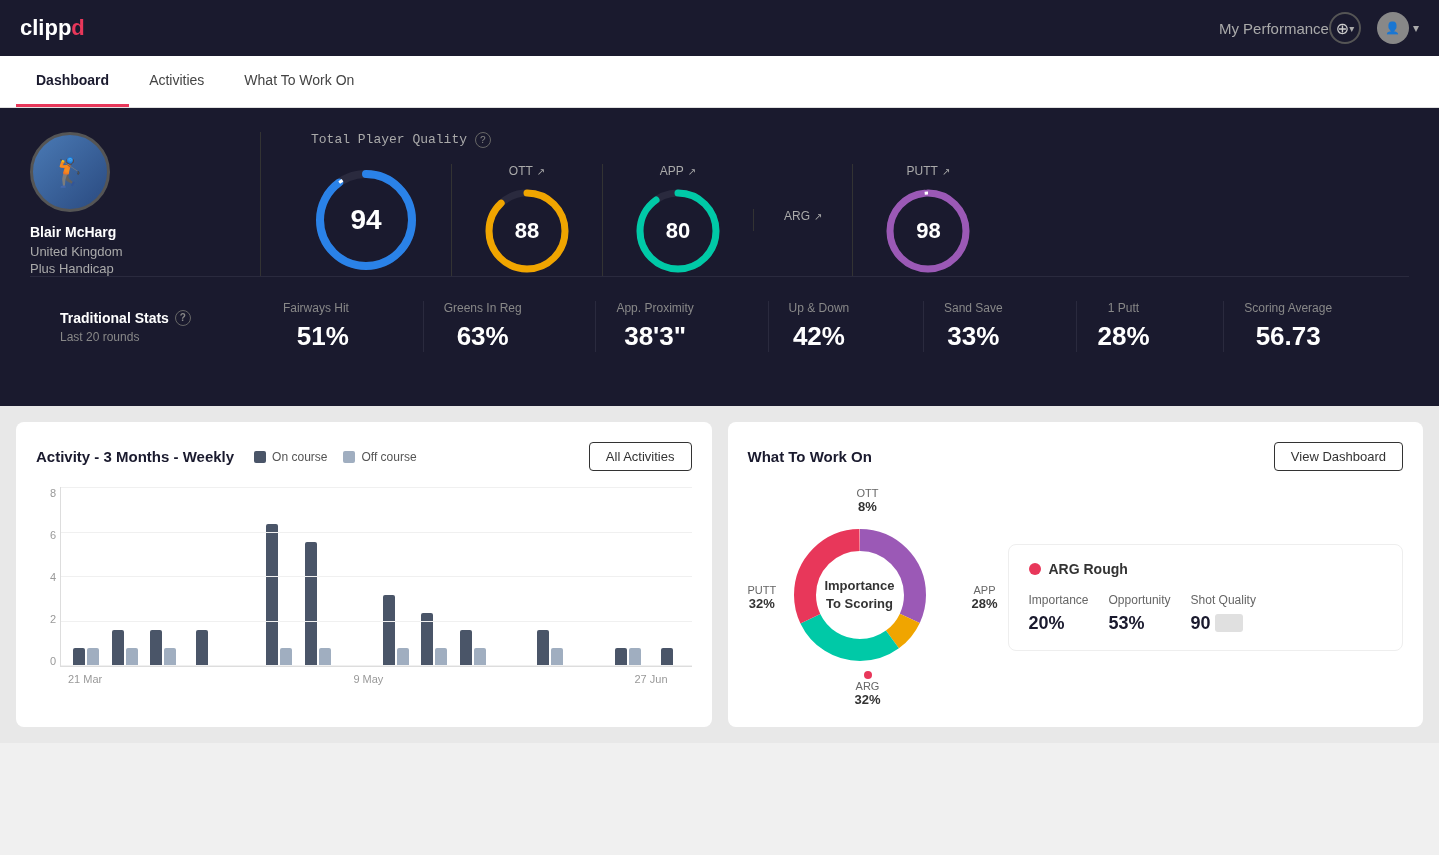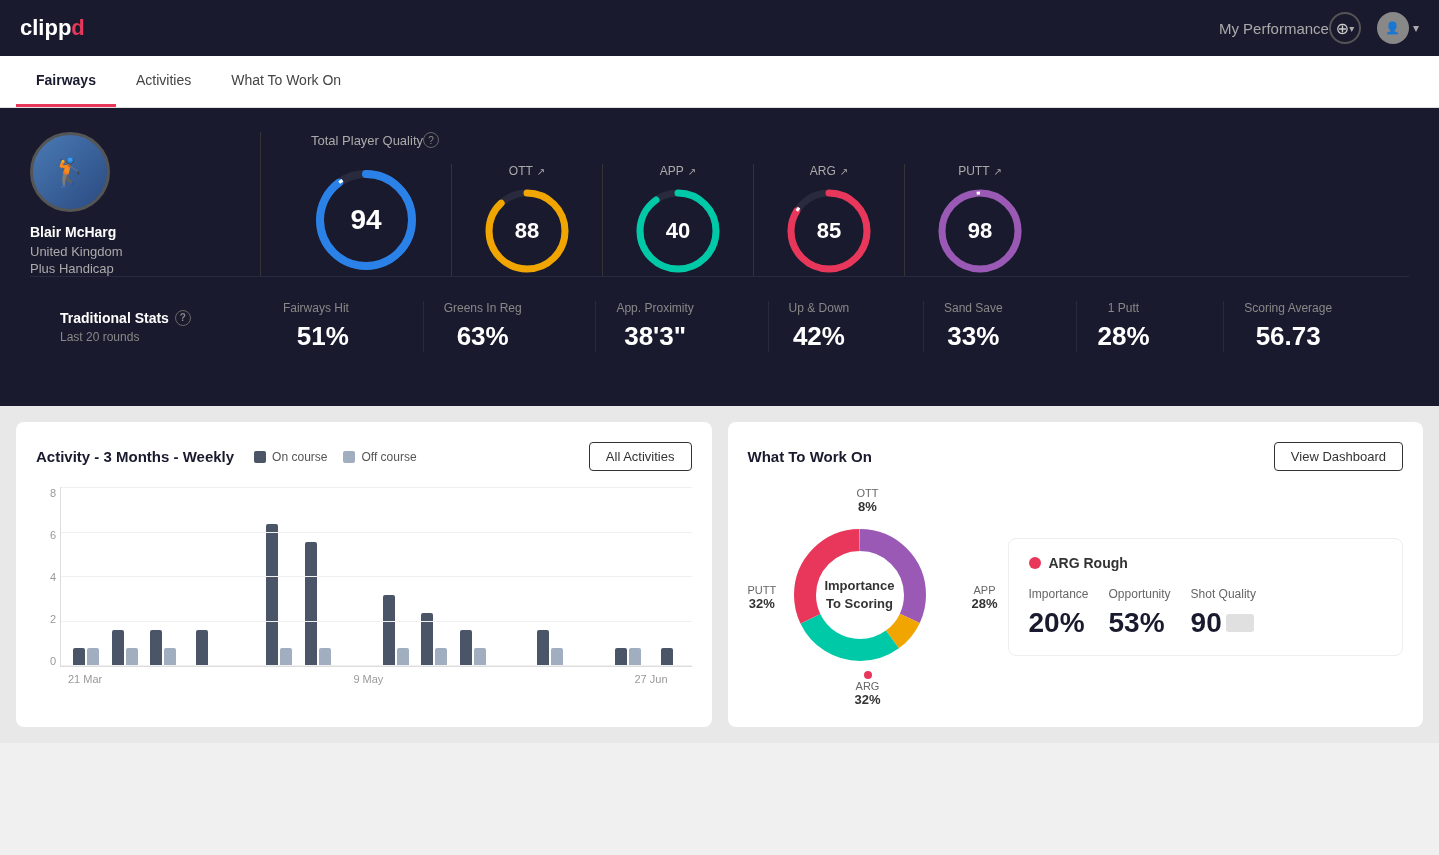--- a/index.html
+++ b/index.html
@@ -79,21 +79,21 @@
       display: flex; align-items: center; justify-content: center;
       font-size: 28px; color: #fff;
       overflow: hidden; margin-bottom: 12px;
     }
     .player-name { font-size: 14px; font-weight: bold; color: #fff; }
     .player-country { font-size: 13px; color: #aaa; margin-top: 4px; }
     .player-handicap { font-size: 13px; color: #aaa; margin-top: 2px; }
 
     
     .tpq-section { flex: 1; }
-    .tpq-header { display: flex; align-items: flex-end; margin-bottom: 16px; color: #aaa; font-size: 13px; }
+    .tpq-header { display: flex; align-items: flex-start; gap: 8px; margin-bottom: 16px; color: #aaa; font-size: 13px; font-family: Liberation Mono, monospace; }
     .tpq-help { width: 16px; height: 16px; border-radius: 50%; border: 1px solid #666; display: flex; align-items: center; justify-content: center; font-size: 10px; color: #888; cursor: pointer; }
 
     .metrics-row { display: flex; align-items: center; gap: 0; }
 
     .metric-item {
       display: flex;
       flex-direction: column;
       align-items: center;
       padding: 0 30px;
       border-left: 1px solid #333;
@@ -210,21 +210,21 @@
       border: 1px solid #eee;
       border-radius: 8px;
       padding: 16px 20px;
       flex: 1;
     }
     .arg-card-header { display: flex; align-items: center; gap: 8px; margin-bottom: 16px; font-size: 14px; font-weight: 600; color: #333; }
     .arg-dot { width: 12px; height: 12px; border-radius: 50%; background: #e8375a; }
     .arg-metrics { display: flex; gap: 20px; }
     .arg-metric { text-align: left; }
     .arg-metric-name { font-size: 12px; color: #666; margin-bottom: 6px; }
-    .arg-metric-value { font-size: 28px; font-weight: bold; color: #1a1a2e; }
+    .arg-metric-value { font-size: 18px; font-weight: bold; color: #1a1a2e; }
     .arg-metric-badge {
       display: inline-block;
       width: 28px; height: 18px;
       background: #e0e0e0;
       border-radius: 3px;
       margin-left: 4px;
       vertical-align: middle;
     }
   </style>
 </head>
@@ -241,21 +241,21 @@
       <span style="font-size:10px;color:#aaa;">▾</span>
     </div>
     <div style="display:flex;align-items:center;gap:4px;">
       <div class="header-avatar">👤</div>
       <span class="header-dropdown">▾</span>
     </div>
   </div>
 </header>
 
 <nav class="nav-tabs">
-  <a class="nav-tab active">Fairways</a>
+  <a class="nav-tab active">Dashboard</a>
   <a class="nav-tab">Activities</a>
   <a class="nav-tab">What To Work On</a>
 </nav>
 
 <div class="dark-panel">
 
   <div class="profile-section">
 
     <div class="player-info">
       <div class="player-avatar">
@@ -303,36 +303,28 @@
         <div class="metric-item">
           <div class="metric-label">
             <span>APP</span>
             <span class="arrow">↗</span>
           </div>
           <div class="gauge-container">
             <svg width="90" height="90" viewBox="0 0 90 90">
               <circle cx="45" cy="45" r="38" fill="none" stroke="#2a2a3e" stroke-width="7"></circle>
               <circle cx="45" cy="45" r="38" fill="none" stroke="#00c9a7" stroke-width="7" stroke-dasharray="215 25" stroke-linecap="round"></circle>
             </svg>
-            <div class="gauge-value">40</div>
+            <div class="gauge-value">80</div>
           </div>
         </div>
 
         <div class="metric-item">
           <div class="metric-label">
             <span>ARG</span>
             <span class="arrow">↗</span>
-          </div>
-          <div class="gauge-container">
-            <svg width="90" height="90" viewBox="0 0 90 90">
-              <circle cx="45" cy="45" r="38" fill="none" stroke="#2a2a3e" stroke-width="7"></circle>
-              <circle cx="45" cy="45" r="38" fill="none" stroke="#e8375a" stroke-width="7" stroke-dasharray="200 40" stroke-linecap="round"></circle>
-              <circle cx="45" cy="45" r="38" fill="none" stroke="#fff" stroke-width="3" stroke-dasharray="4 236" stroke-dashoffset="-200"></circle>
-            </svg>
-            <div class="gauge-value">85</div>
           </div>
         </div>
 
         <div class="metric-item">
           <div class="metric-label">
             <span>PUTT</span>
             <span class="arrow">↗</span>
           </div>
           <div class="gauge-container">
             <svg width="90" height="90" viewBox="0 0 90 90">

